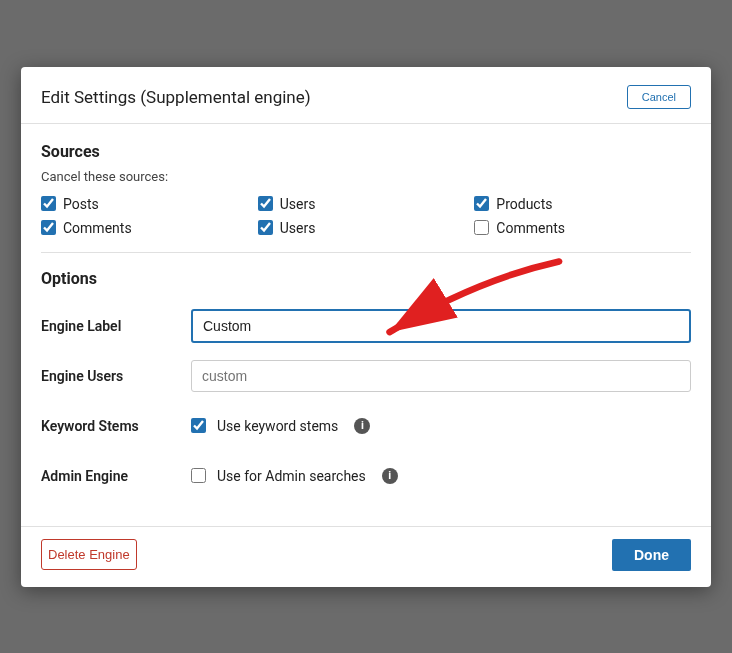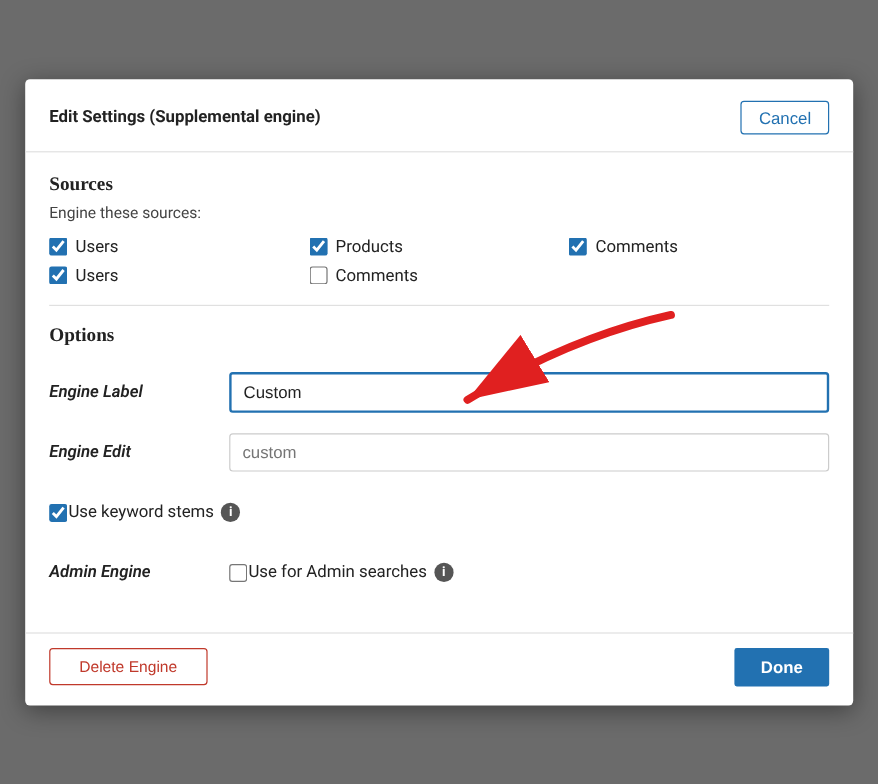--- a/index.html
+++ b/index.html
@@ -30,42 +30,41 @@
       position: relative;
     }
     .modal-header {
       display: flex;
       align-items: center;
       justify-content: space-between;
       padding: 18px 20px 14px 20px;
       border-bottom: 1px solid #e0e0e0;
     }
     .modal-title {
-      font-size: 14px;
-      font-weight: 700;
+      font-size: 17px;
+      font-weight: 400;
       color: #222;
     }
     .cancel-btn {
       background: #fff;
       border: 1px solid #2271b1;
       color: #2271b1;
       padding: 5px 14px;
       border-radius: 3px;
-      font-size: 14px;
+      font-size: 11px;
       cursor: pointer;
     }
     .modal-body {
       padding: 18px 20px;
     }
     .section-title {
       font-size: 16px;
       font-weight: 700;
       color: #222;
       margin-bottom: 8px;
-      font-family: Liberation Serif, serif;
     }
     .section-subtitle {
       font-size: 13px;
       color: #444;
       margin-bottom: 12px;
     }
     .sources-grid {
       display: grid;
       grid-template-columns: 1fr 1fr 1fr;
       gap: 8px 0;
@@ -96,21 +95,20 @@
       align-items: center;
       margin-bottom: 14px;
       min-height: 36px;
     }
     .option-label {
       font-size: 14px;
       font-weight: 600;
       color: #222;
       width: 150px;
       flex-shrink: 0;
-      font-style: italic;
     }
     .option-input {
       flex: 1;
       border: 2px solid #2271b1;
       border-radius: 3px;
       padding: 7px 10px;
       font-size: 14px;
       color: #222;
       outline: none;
     }
@@ -133,37 +131,37 @@
       background: #555;
       color: #fff;
       font-size: 11px;
       font-weight: bold;
       margin-left: 5px;
       cursor: pointer;
       flex-shrink: 0;
     }
     .checkbox-label-row {
       display: flex;
-      align-items: flex-end;
-      gap: 1px;
+      align-items: flex-start;
+      gap: 11px;
       font-size: 14px;
       color: #222;
     }
     .modal-footer {
       display: flex;
       align-items: center;
       justify-content: space-between;
       padding: 12px 20px 16px 20px;
       border-top: 1px solid #e0e0e0;
     }
     .delete-btn {
       background: #fff;
       border: 1px solid #c0392b;
       color: #c0392b;
-      padding: 7px 24px;
+      padding: 7px 6px;
       border-radius: 3px;
       font-size: 13px;
       cursor: pointer;
     }
     .done-btn {
       background: #2271b1;
       border: none;
       color: #fff;
       padding: 8px 22px;
       border-radius: 2px;
@@ -189,23 +187,27 @@
 
     <div class="modal-header">
       <span class="modal-title">Edit Settings (Supplemental engine)</span>
       <button class="cancel-btn">Cancel</button>
     </div>
 
     <div class="modal-body">
 
       <div>
         <div class="section-title">Sources</div>
-        <div class="section-subtitle">Engine these sources:</div>
+        <div class="section-subtitle">Cancel these sources:</div>
         <div class="sources-grid">
 
+          <label class="checkbox-row">
+            <input type="checkbox" checked="" style="">
+            <span>Posts</span>
+          </label>
           <label class="checkbox-row">
             <input type="checkbox" checked="" style="">
             <span>Users</span>
           </label>
 
           <label class="checkbox-row">
             <input type="checkbox" checked="" style="">
             <span>Products</span>
           </label>
           <label class="checkbox-row">
@@ -241,25 +243,26 @@
             <defs>
               <marker id="arrowhead" markerWidth="10" markerHeight="7" refX="10" refY="3.5" orient="auto">
                 <polygon points="0 0, 10 3.5, 0 7" fill="#e02020"></polygon>
               </marker>
             </defs>
             <path d="M 550 30 Q 460 50 370 105" stroke="#e02020" stroke-width="7" fill="none" marker-end="url(#arrowhead)" stroke-linecap="round"></path>
           </svg>
         </div>
 
         <div class="option-row">
-          <span class="option-label">Engine Edit</span>
+          <span class="option-label">Engine Users</span>
           <input class="option-input-readonly" type="text" placeholder="custom" style="">
         </div>
 
         <div class="option-row">
+          <span class="option-label">Keyword Stems</span>
           <label class="checkbox-label-row">
             <input type="checkbox" checked="" style="accent-color: rgb(34, 113, 177); width: 15px; height: 15px;">
             <span>Use keyword stems</span>
             <span class="info-icon">i</span>
           </label>
         </div>
 
         <div class="option-row">
           <span class="option-label">Admin Engine</span>
           <label class="checkbox-label-row">

